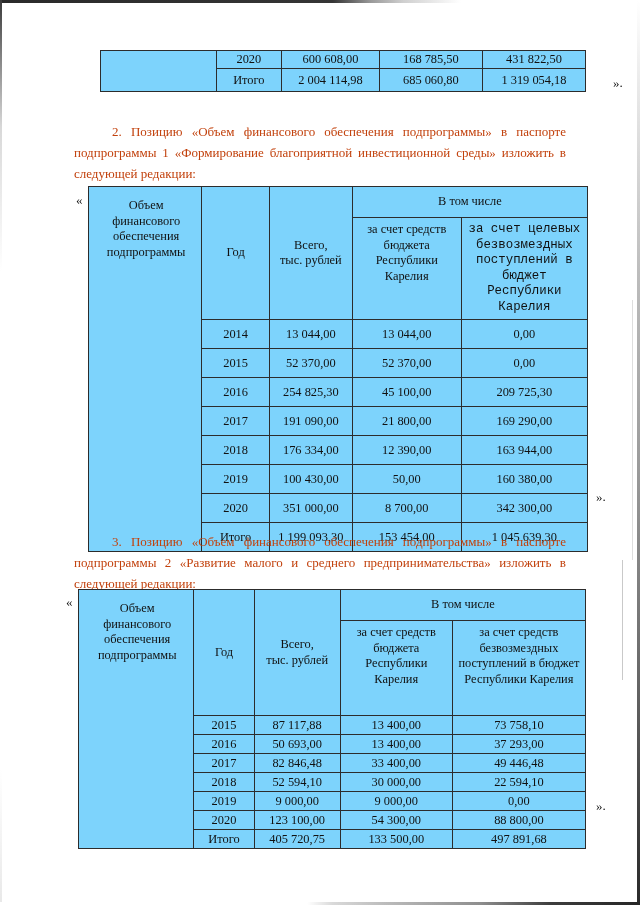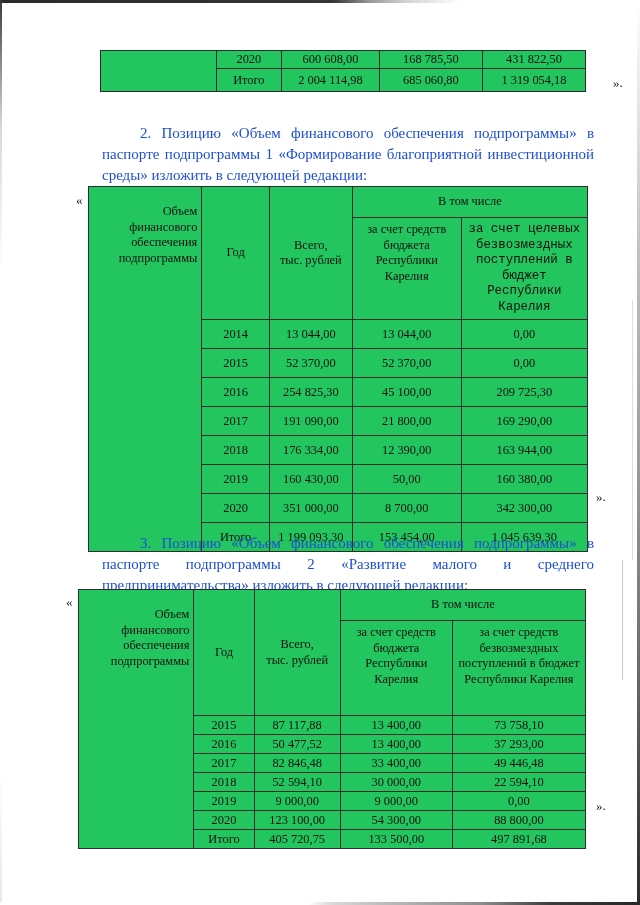--- a/index.html
+++ b/index.html
@@ -43,46 +43,45 @@
   }
   .scanline {
     position: absolute;
     width: 1px;
     background: #c9c9c9;
   }
 
   
   .para {
     position: absolute;
-    font-size: 15px;
+    font-size: 13px;
     line-height: 21px;
     text-align: justify;
     text-indent: 38px;
-    color: #1d4ed8;
-    margin-left: 28px;
+    color: #c2410c;
   }
 
   
   .doc-table {
     position: absolute;
     border-collapse: collapse;
     font-size: 12.4px;
     color: #111;
-    background: #22c55e;
+    background: #7dd3fc;
   }
   .doc-table td {
     border: 1px solid #2c2c2c;
     padding: 1px 3px;
     vertical-align: top;
     text-align: center;
   }
   .doc-table td.lbl {
-    text-align: right;
+    text-align: center;
     vertical-align: top;
-    padding: 17px 4px 3px 6px;
+    padding: 11px 4px 3px 6px;
     line-height: 15.5px;
   }
   .doc-table td.num { vertical-align: middle; }
   .doc-table td.hdr {
     vertical-align: middle;
     line-height: 15.5px;
     padding: 4px 4px;
   }
   .doc-table td.hdrtop {
     vertical-align: top;
@@ -172,21 +171,21 @@
       <td class="num">169 290,00</td>
     </tr>
     <tr>
       <td class="num" style="height:26px;">2018</td>
       <td class="num">176 334,00</td>
       <td class="num">12 390,00</td>
       <td class="num">163 944,00</td>
     </tr>
     <tr>
       <td class="num" style="height:26px;">2019</td>
-      <td class="num">160 430,00</td>
+      <td class="num">100 430,00</td>
       <td class="num">50,00</td>
       <td class="num">160 380,00</td>
     </tr>
     <tr>
       <td class="num" style="height:26px;">2020</td>
       <td class="num">351 000,00</td>
       <td class="num">8 700,00</td>
       <td class="num">342 300,00</td>
     </tr>
     <tr>
@@ -216,21 +215,21 @@
       <td class="hdrtop" style="width:134px;margin-top:10px;">за счет средств безвозмездных поступлений в бюджет Республики Карелия</td>
     </tr>
     <tr>
       <td class="num" style="height:16px;">2015</td>
       <td class="num">87 117,88</td>
       <td class="num">13 400,00</td>
       <td class="num">73 758,10</td>
     </tr>
     <tr>
       <td class="num" style="height:16px;">2016</td>
-      <td class="num">50 477,52</td>
+      <td class="num">50 693,00</td>
       <td class="num">13 400,00</td>
       <td class="num">37 293,00</td>
     </tr>
     <tr>
       <td class="num" style="height:16px;">2017</td>
       <td class="num">82 846,48</td>
       <td class="num">33 400,00</td>
       <td class="num">49 446,48</td>
     </tr>
     <tr>

